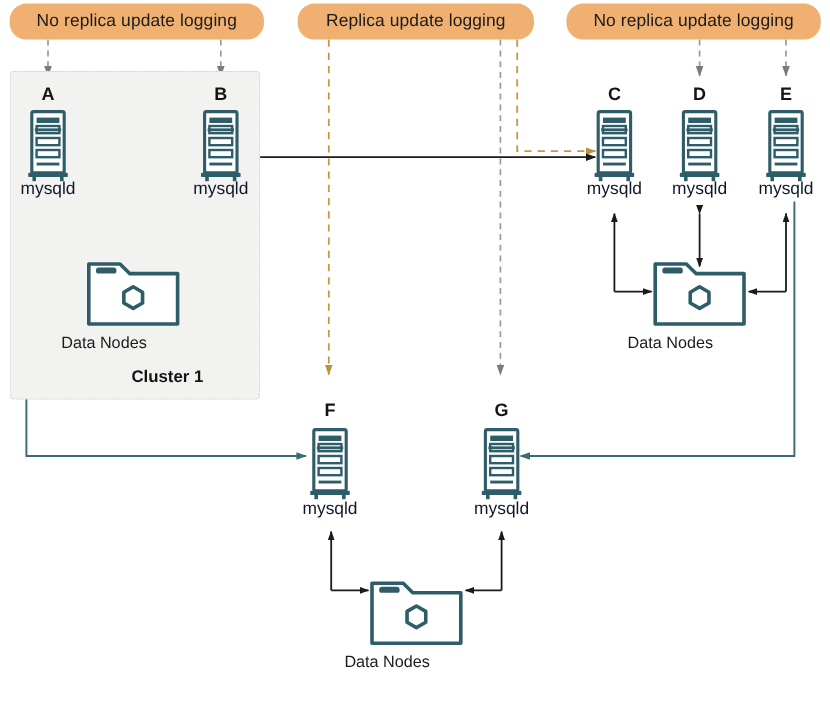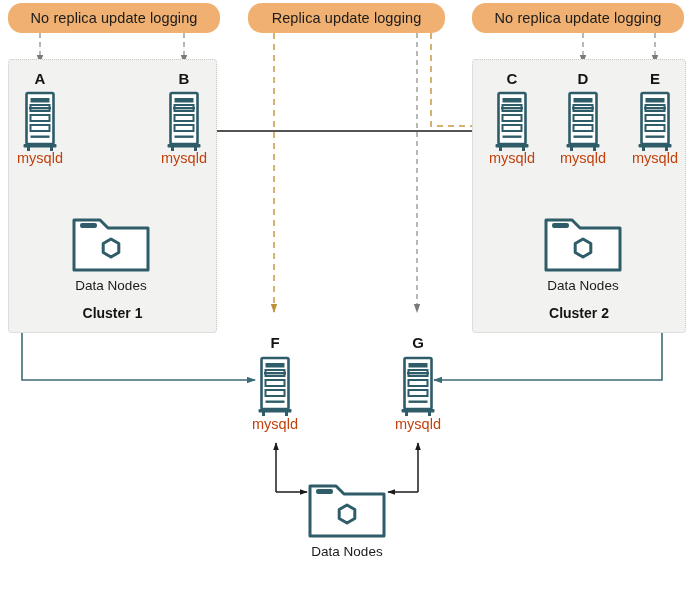--- a/index.html
+++ b/index.html
@@ -24,25 +24,25 @@
   #cluster-3{left:238px;top:308px; width:212px; height:285px;}
 
   .cluster-label{position:absolute;width:100%;text-align:center;
                  font-size:14px;font-weight:bold;color:#141414;}
 
   
   .server{position:absolute;width:34px;height:62px;}
   .node-letter{position:absolute;width:40px;text-align:center;
                font-size:15px;font-weight:bold;color:#141414;}
   .node-name{position:absolute;width:72px;text-align:center;
-             font-size:14.5px;color:#c2410c;}
+             font-size:14.5px;color:#0f172a;}
 
   
   .datanodes{position:absolute;width:80px;height:62px;}
-  .dn-label{position:absolute;width:120px;text-align:center;
+  .dn-label{position:absolute;width:120px;
             font-size:13.5px;color:#1b1b1b;}
 
   
   #watermark{position:absolute;right:10px;bottom:8px;font-size:12.5px;
              color:#d6d6d6;letter-spacing:.5px;}
   svg{overflow:visible;}
 </style>
 </head>
 <body>
 
@@ -134,21 +134,21 @@
       <path d="M418,492 L418,443" stroke="#1b1b1b" stroke-width="1.5" fill="none" marker-end="url(#arrBs)"></path>
       <path d="M418,492 L388,492" stroke="#1b1b1b" stroke-width="1.5" fill="none" marker-end="url(#arrBs)"></path>
     </g>
   </svg>
 
   <div class="banner" id="banner-left">No replica update logging</div>
   <div class="banner" id="banner-mid">Replica update logging</div>
   <div class="banner" id="banner-right">No replica update logging</div>
 
   <div class="cluster" id="cluster-1">
-    <div class="cluster-label" style="left:0;top:245px;">Cluster 1</div>
+    <div class="cluster-label" style="left:0;top:245px;padding-left:27px;">Cluster 1</div>
   </div>
 
   <div class="node-letter" style="left:20px;top:70px;">A</div>
   <div class="server" style="left:23px;top:92px;">
     <svg viewBox="0 0 34 62" width="34" height="62">
       <rect x="3.5" y="1" width="27" height="51" rx="1.5" fill="#ffffff" stroke="#2e5c68" stroke-width="2.6"></rect>
       <rect x="7.5" y="6" width="19" height="4.5" fill="#2e5c68"></rect>
       <rect x="7.5" y="13" width="19" height="6" fill="#ffffff" stroke="#2e5c68" stroke-width="2"></rect>
       <rect x="6" y="15" width="22" height="2.4" fill="#2e5c68"></rect>
       <rect x="7.5" y="23" width="19" height="6" fill="#ffffff" stroke="#2e5c68" stroke-width="2"></rect>
@@ -180,23 +180,20 @@
 
   <div class="datanodes" style="left:71px;top:212px;">
     <svg viewBox="0 0 80 62" width="80" height="62">
       <path d="M3,8 h26 l8,8 h40 v42 h-74 z" fill="#ffffff" stroke="#2e5c68" stroke-width="3" stroke-linejoin="round"></path>
       <rect x="9" y="11" width="17" height="5" rx="2.2" fill="#2e5c68"></rect>
       <path d="M40,27 l7.8,4.5 v9 l-7.8,4.5 l-7.8,-4.5 v-9 z" fill="#ffffff" stroke="#2e5c68" stroke-width="3" stroke-linejoin="round"></path>
     </svg>
   </div>
   <div class="dn-label" style="left:51px;top:278px;">Data Nodes</div>
 
-  <div class="cluster" id="cluster-2">
-    <div class="cluster-label" style="left:0;top:245px;">Cluster 2</div>
-  </div>
 
   <div class="node-letter" style="left:492px;top:70px;">C</div>
   <div class="server" style="left:495px;top:92px;">
     <svg viewBox="0 0 34 62" width="34" height="62">
       <rect x="3.5" y="1" width="27" height="51" rx="1.5" fill="#ffffff" stroke="#2e5c68" stroke-width="2.6"></rect>
       <rect x="7.5" y="6" width="19" height="4.5" fill="#2e5c68"></rect>
       <rect x="7.5" y="13" width="19" height="6" fill="#ffffff" stroke="#2e5c68" stroke-width="2"></rect>
       <rect x="6" y="15" width="22" height="2.4" fill="#2e5c68"></rect>
       <rect x="7.5" y="23" width="19" height="6" fill="#ffffff" stroke="#2e5c68" stroke-width="2"></rect>
       <rect x="7.5" y="33" width="19" height="6" fill="#ffffff" stroke="#2e5c68" stroke-width="2"></rect>

